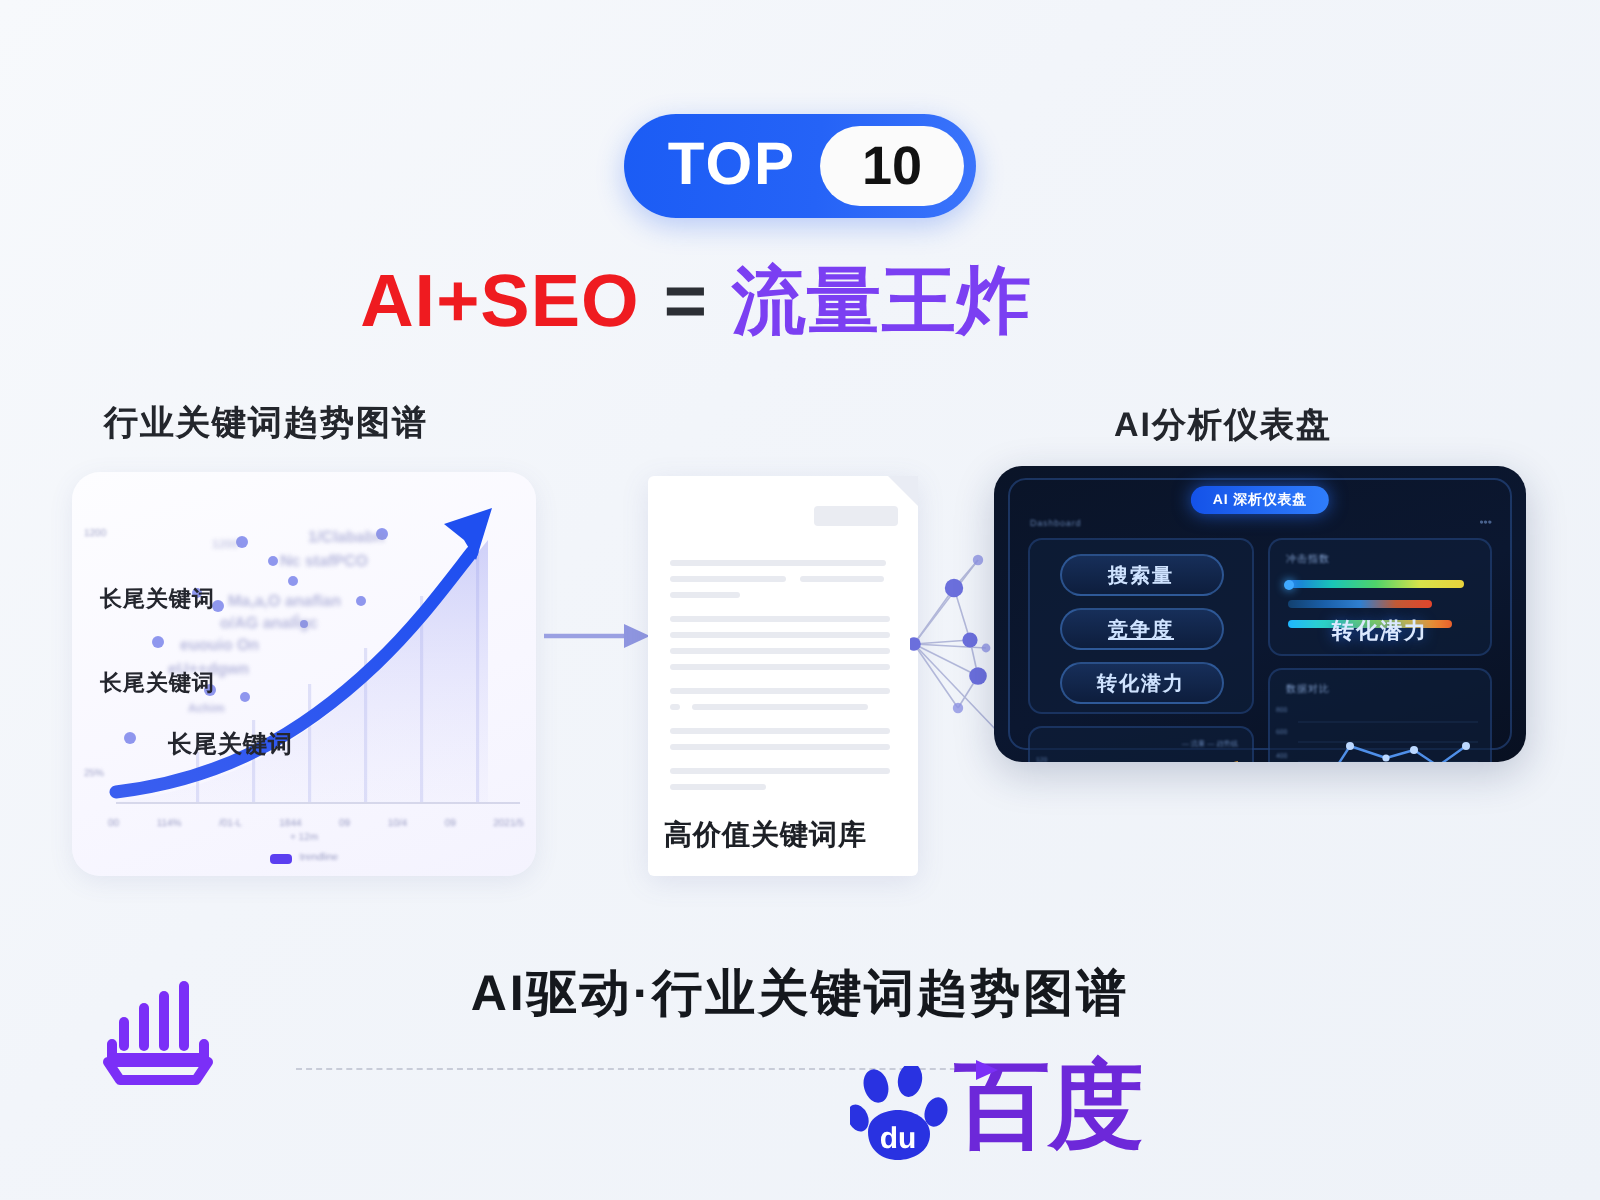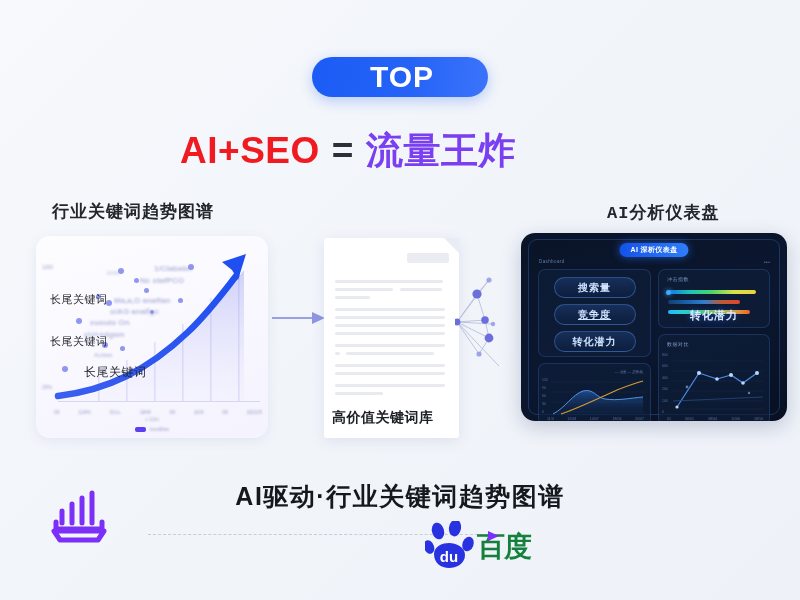--- a/index.html
+++ b/index.html
@@ -7,21 +7,21 @@
   body {
     font-family: "Liberation Sans", "DejaVu Sans", sans-serif;
     background: linear-gradient(135deg, #f7f9fc 0%, #f2f5fa 40%, #eef2f8 100%);
     position: relative;
     overflow: hidden;
   }
 
   
   .top-badge {
     position: absolute; left: 312px; top: 57px;
-    width: 176px; height: 40px;
+    width: 176px; height: 52px;
     background: linear-gradient(95deg, #1b5cf5 0%, #2563f7 55%, #3b74fb 100%);
     border-radius: 26px;
     display: flex; align-items: center;
     padding: 0 6px 0 0;
     box-shadow: 0 4px 14px rgba(30,90,240,.28);
   }
   .top-badge-label {
     flex: 1; text-align: center;
     color: #ffffff; font-size: 30px; font-weight: bold;
     letter-spacing: 1px; padding-left: 10px;
@@ -42,38 +42,38 @@
   .hl-red { color: #ef1b20; }
   .hl-eq  { color: #2c2f35; padding: 0 12px; }
   .hl-pur { color: #7b3ff2; letter-spacing: 2px; }
 
   
   .cap {
     position: absolute; font-size: 17px; font-weight: bold;
     color: #23262c; letter-spacing: 1px; white-space: nowrap;
   }
   .cap-left { left: 52px; top: 200px; }
-  .cap-right { left: 607px; top: 201px; font-family: Liberation Mono, monospace; }
+  .cap-right { left: 557px; top: 201px; }
 
   
   .chart-card {
     position: absolute; left: 36px; top: 236px;
     width: 232px; height: 202px;
     background: linear-gradient(160deg,#fdfdff 0%, #f8f7ff 60%, #f4f3fe 100%);
     border-radius: 14px;
     box-shadow: 0 3px 12px rgba(90,100,160,.10);
     overflow: hidden;
   }
   .cc-inner { position: absolute; inset: 0; }
   .cc-blur-text {
     position: absolute; color: #8f92c8; font-weight: bold;
     filter: blur(1.1px); opacity: .62; white-space: nowrap;
   }
   .cc-kw {
-    position: absolute; color: #24262e; font-weight: normal;
+    position: absolute; color: #24262e; font-weight: bold;
     white-space: nowrap; letter-spacing: .5px; text-align: right;
   }
   .cc-dot {
     position: absolute; border-radius: 50%;
     background: #6b76e8; opacity: .75;
   }
   .cc-axis {
     position: absolute; left: 22px; right: 8px; bottom: 36px;
     height: 1px; background: rgba(140,145,190,.30);
   }
@@ -126,26 +126,25 @@
     font-size: 14px; font-weight: bold; color: #1d2026;
     letter-spacing: .5px; white-space: nowrap;
   }
 
   
   .net { position: absolute; left: 455px; top: 262px; }
 
   
   .dash {
     position: absolute; left: 497px; top: 233px;
-    width: 266px; height: 188px;
+    width: 266px; height: 148px;
     background: linear-gradient(160deg,#0a1428 0%, #0b1730 55%, #081021 100%);
     border-radius: 14px;
     box-shadow: 0 6px 20px rgba(25,40,90,.22);
     overflow: hidden;
-    margin-left: 24px;
   }
   .dash-frame {
     position: absolute; left: 7px; top: 6px; right: 7px; bottom: 6px;
     border: 1px solid rgba(70,130,230,.30); border-radius: 9px;
   }
   .dash-badge {
     position: absolute; left: 50%; top: 10px; transform: translateX(-50%);
     background: linear-gradient(90deg,#1452e8,#2f7dfb);
     border-radius: 9px; padding: 2px 11px;
     font-size: 7px; font-weight: bold; color: #fff;
@@ -215,35 +214,36 @@
   .dashline {
     position: absolute; left: 148px; top: 534px; width: 340px;
     border-top: 1px dashed #c8ccd8;
   }
   .bar-icon { position: absolute; left: 48px; top: 485px; }
   .logos {
     position: absolute; left: 425px; top: 521px;
     display: flex; align-items: center; gap: 6px;
   }
   .baidu-text {
-    font-size: 28px; font-weight: bold; color: #15803d;
+    font-size: 48px; font-weight: bold; color: #6d28d9;
     letter-spacing: -1px; margin-left: -2px;
   }
   .google {
     font-family: "DejaVu Sans", sans-serif;
     font-size: 49px; font-weight: bold; letter-spacing: -2px; margin-left: 10px;
   }
   .g-b { color: #4285f4; } .g-r { color: #ea4335; }
   .g-y { color: #fbbc05; } .g-g { color: #34a853; }
 </style>
 </head>
 <body>
 
 <div class="top-badge">
   <div class="top-badge-label">TOP</div>
+  <div class="top-badge-num">10</div>
 </div>
 
 <div class="headline">
   <span class="hl-red">AI+SEO</span><span class="hl-eq">=</span><span class="hl-pur">流量王炸</span>
 </div>
 
 <div class="cap cap-left">行业关键词趋势图谱</div>
 <div class="cap cap-right">AI分析仪表盘</div>
 
 <div class="chart-card">
@@ -485,21 +485,21 @@
       <line x1="24" y1="19" x2="24" y2="38"></line>
       <line x1="34" y1="13" x2="34" y2="38"></line>
       <line x1="44" y1="8" x2="44" y2="38"></line>
       <path d="M8,37 L8,44 L54,44 L54,37"></path>
       <path d="M6,46 L56,46 L50,55 L12,55 Z"></path>
     </g>
   </svg>
 </div>
 
 <div class="logos">
-  <div style="display:flex;align-items:center;">
+  <div style="display:flex;align-items:flex-end;">
     <svg width="54" height="52" viewBox="0 0 54 52">
       <ellipse cx="13" cy="10" rx="6" ry="8.5" fill="#2932e1" transform="rotate(-16 13 10)"></ellipse>
       <ellipse cx="30" cy="7" rx="6" ry="8.5" fill="#2932e1" transform="rotate(10 30 7)"></ellipse>
       <ellipse cx="4" cy="26" rx="5" ry="7" fill="#2932e1" transform="rotate(-22 4 26)"></ellipse>
       <ellipse cx="43" cy="23" rx="5.5" ry="7.5" fill="#2932e1" transform="rotate(20 43 23)"></ellipse>
       <path d="M9,33 C9,25 18,22 24,22 C31,22 40,26 40,34 C40,43 31,47 24,47 C16,47 9,42 9,33 Z" fill="#2932e1"></path>
       <text x="24" y="41" font-size="15" font-weight="bold" fill="#ffffff" text-anchor="middle" font-family="'Liberation Sans',sans-serif">du</text>
     </svg>
     <span class="baidu-text">百度</span>
   </div>

